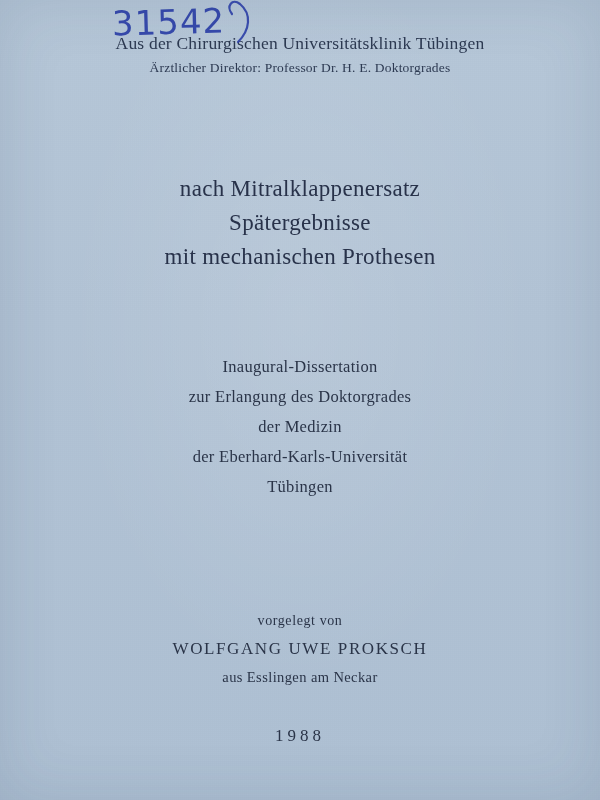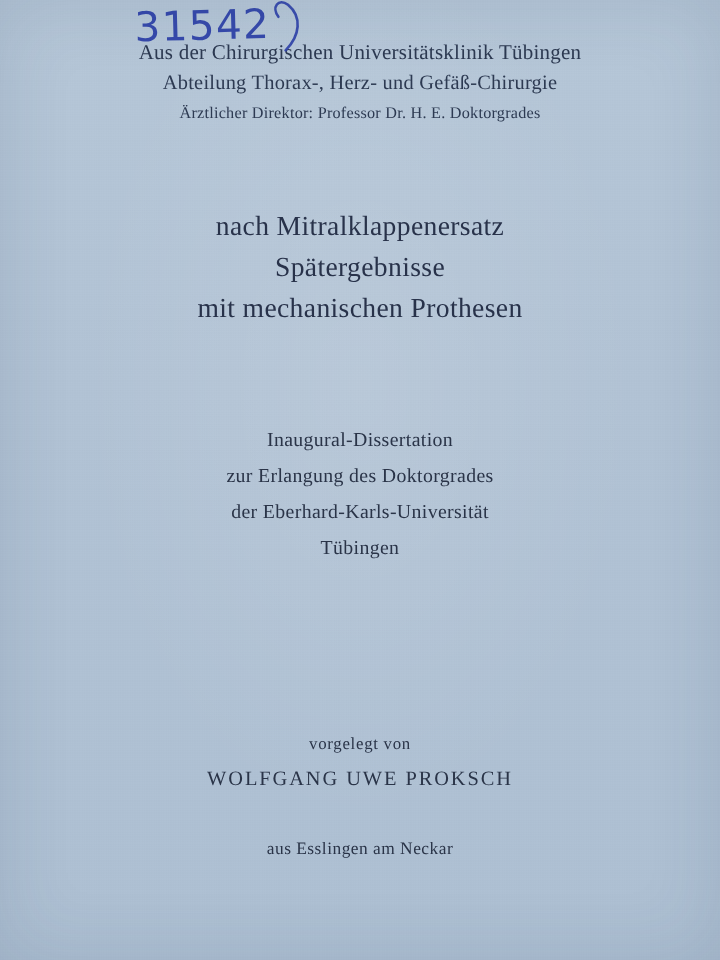--- a/index.html
+++ b/index.html
@@ -135,21 +135,20 @@
   .author .name {
     font-size: 17px;
     line-height: 30px;
     letter-spacing: 1.6px;
     text-align: center;
   }
   .author .origin {
     font-size: 14.5px;
     line-height: 26px;
     letter-spacing: 0.4px;
-    margin-top: 31px;
   }
 
   
   .year {
     position: absolute;
     top: 726px;
     left: 0;
     right: 0;
     text-align: center;
     font-size: 17px;
@@ -157,43 +156,44 @@
   }
 </style>
 </head>
 <body>
 
 <div class="page">
   <div class="paper-noise"></div>
 
   <div class="institution">
     <div class="inst-line1">Aus der Chirurgischen Universitätsklinik Tübingen</div>
-    <div class="inst-line2">Abteilung Thorax-, Herz- und Gefäß-Chirurgie</div>
     <div class="inst-line3">Ärztlicher Direktor: Professor Dr. H. E. Doktorgrades</div>
   </div>
 
   <div class="archive-number">31542</div>
   <svg class="archive-strike" viewBox="0 0 160 44" xmlns="http://www.w3.org/2000/svg">
     <path d="M138 42 C150 30, 152 14, 140 4 C132 -2, 126 6, 132 14" fill="none" stroke="#2c3fa8" stroke-width="2.2" stroke-linecap="round" opacity="0.9"></path>
   </svg>
 
   <div class="title">
     <div>nach Mitralklappenersatz</div>
     <div>Spätergebnisse</div>
     <div>mit mechanischen Prothesen</div>
   </div>
 
   <div class="diss">
     <div>Inaugural-Dissertation</div>
     <div>zur Erlangung des Doktorgrades</div>
+    <div>der Medizin</div>
     <div>der Eberhard-Karls-Universität</div>
     <div>Tübingen</div>
   </div>
 
   <div class="author">
     <div class="submitted">vorgelegt von</div>
     <div class="name">WOLFGANG UWE PROKSCH</div>
     <div class="origin">aus Esslingen am Neckar</div>
   </div>
 
+  <div class="year">1988</div>
 
   <div class="edge-shadow"></div>
 </div>
 
 </body></html>

